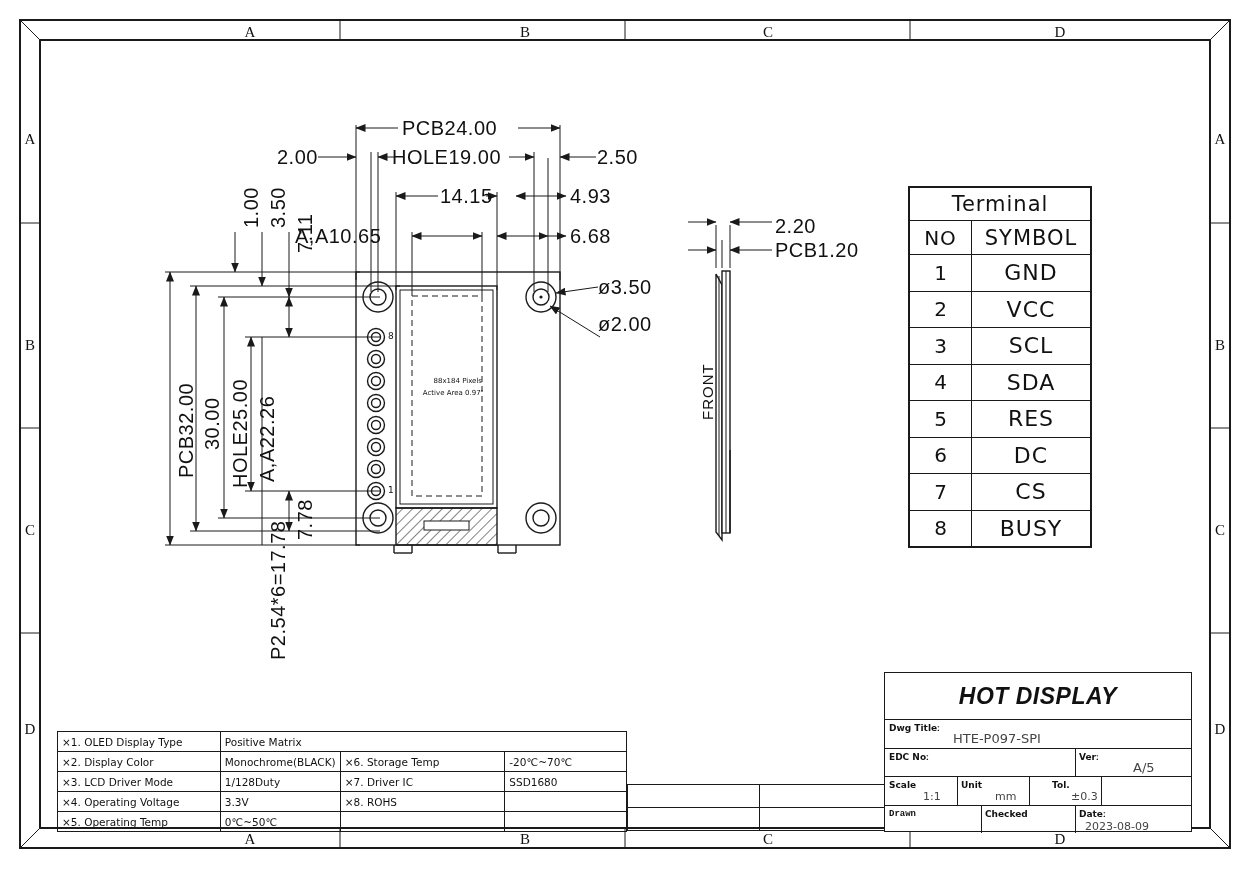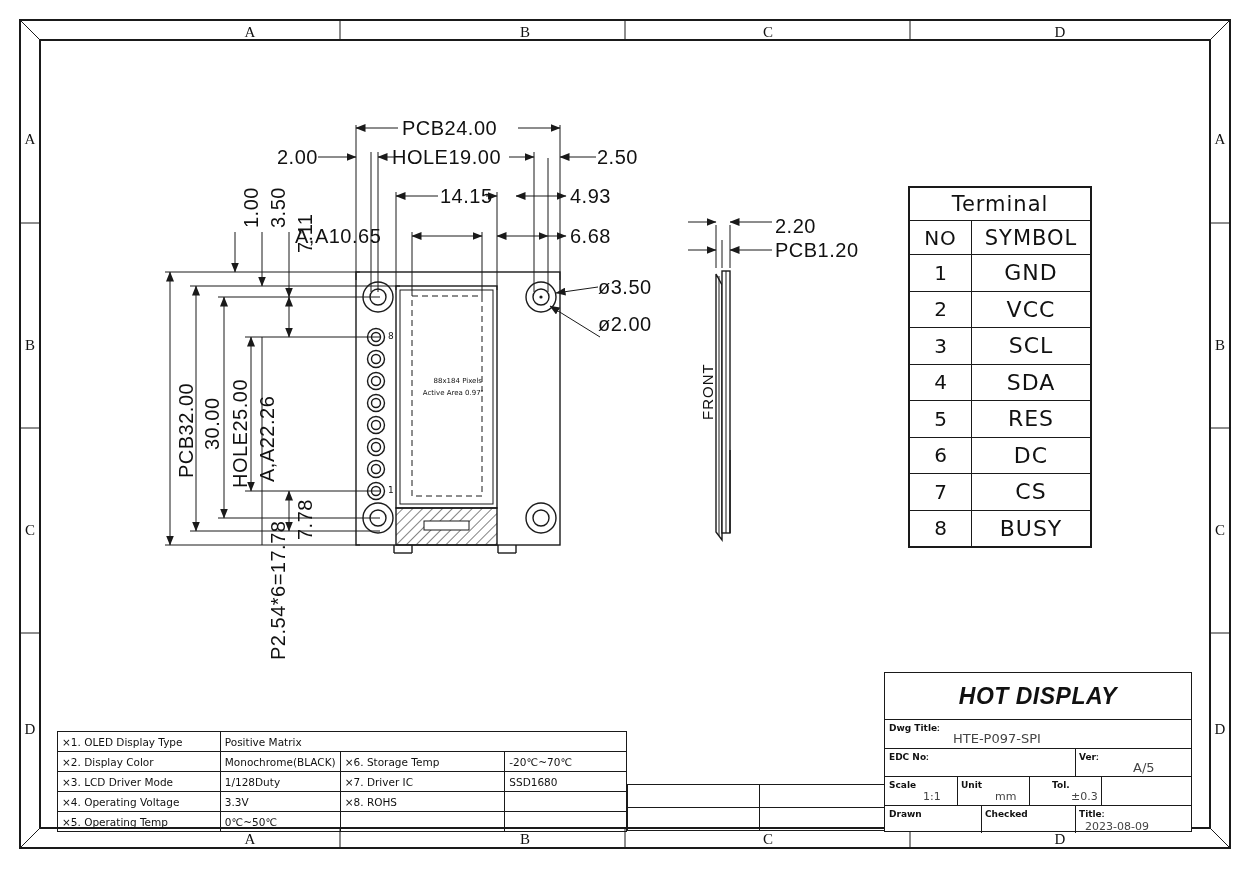--- a/index.html
+++ b/index.html
@@ -539,24 +539,24 @@
       <span class="vdiv" style="left:72px; top:0; height:29px;"></span>
       <span class="cap" style="left:76px; top:3px;">Unit</span>
       <span class="valsm" style="left:110px; top:13px;">mm</span>
       <span class="vdiv" style="left:144px; top:0; height:29px;"></span>
       <span class="cap" style="left:148px; top:3px;margin-left:19px;">Tol.</span>
       <span class="valsm" style="left:186px; top:13px;">±0.3</span>
       <span class="vdiv" style="left:216px; top:0; height:29px;"></span>
     </div>
 
     <div class="tb-row tb-line4">
-      <span class="cap" style="left:4px; top:3px;">Drawn</span>
+      <span class="cap" style="left:4px; top:3px;font-family:Liberation Mono, monospace;">Drawn</span>
       <span class="valsm" style="left:18px; top:14px;"></span>
       <span class="vdiv" style="left:96px; top:0; height:27px;"></span>
       <span class="cap" style="left:100px; top:3px;">Checked</span>
       <span class="valsm" style="left:120px; top:14px;"></span>
       <span class="vdiv" style="left:190px; top:0; height:27px;"></span>
-      <span class="cap" style="left:194px; top:3px;">Titleː</span>
+      <span class="cap" style="left:194px; top:3px;">Dateː</span>
       <span class="valsm" style="left:200px; top:14px;">2023-08-09</span>
     </div>
   </div>
 
 </div>
 
 </body></html>

